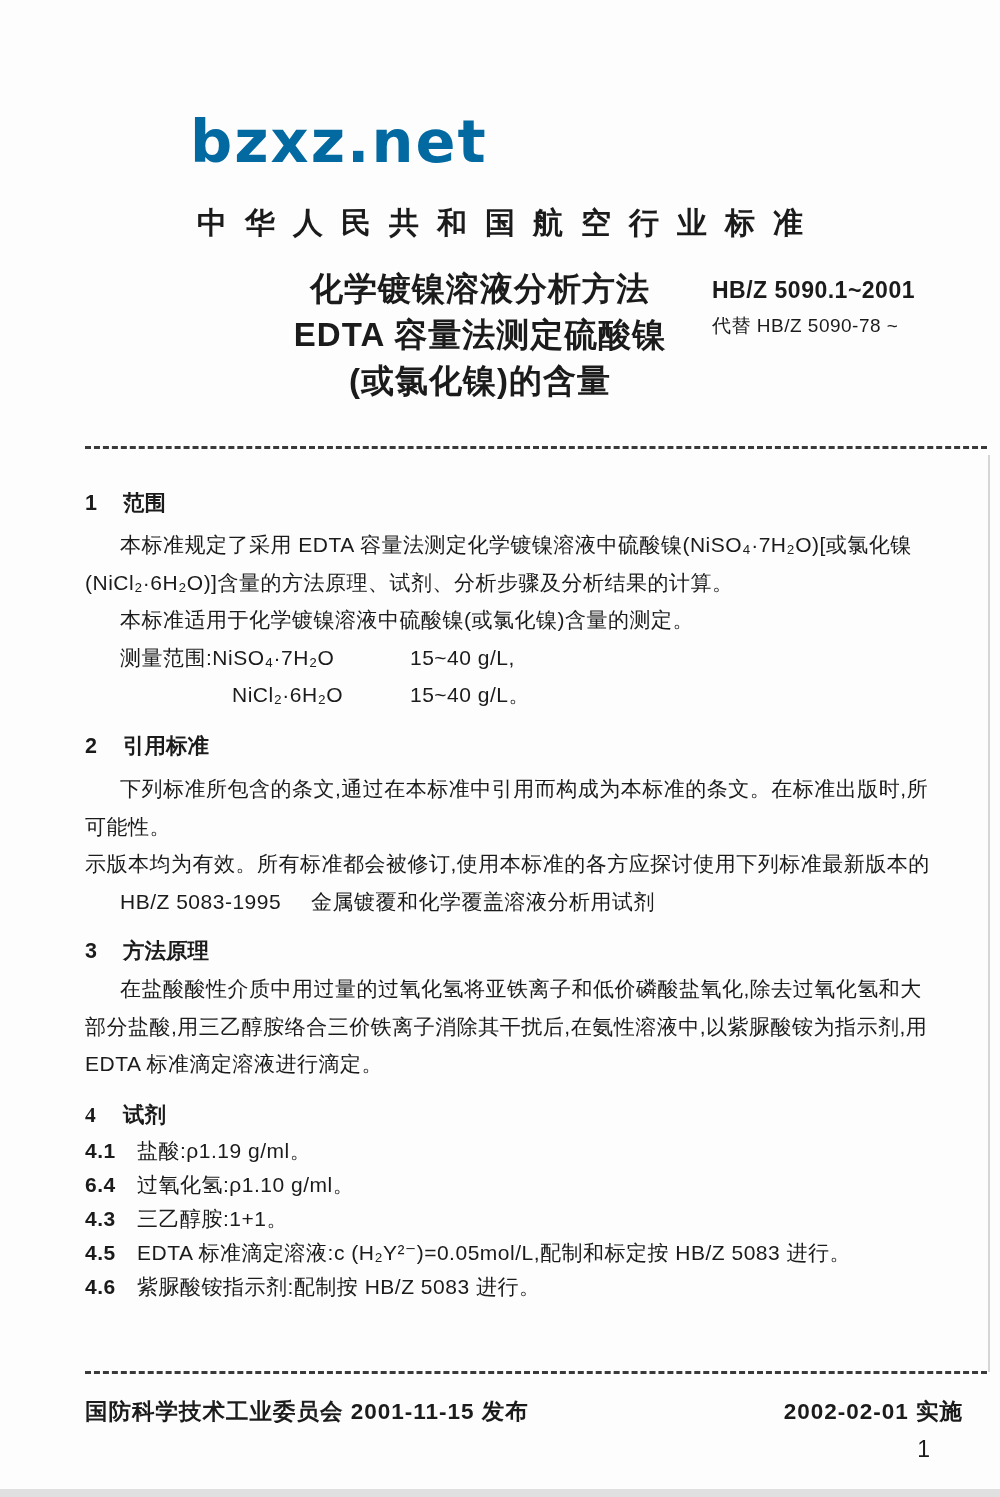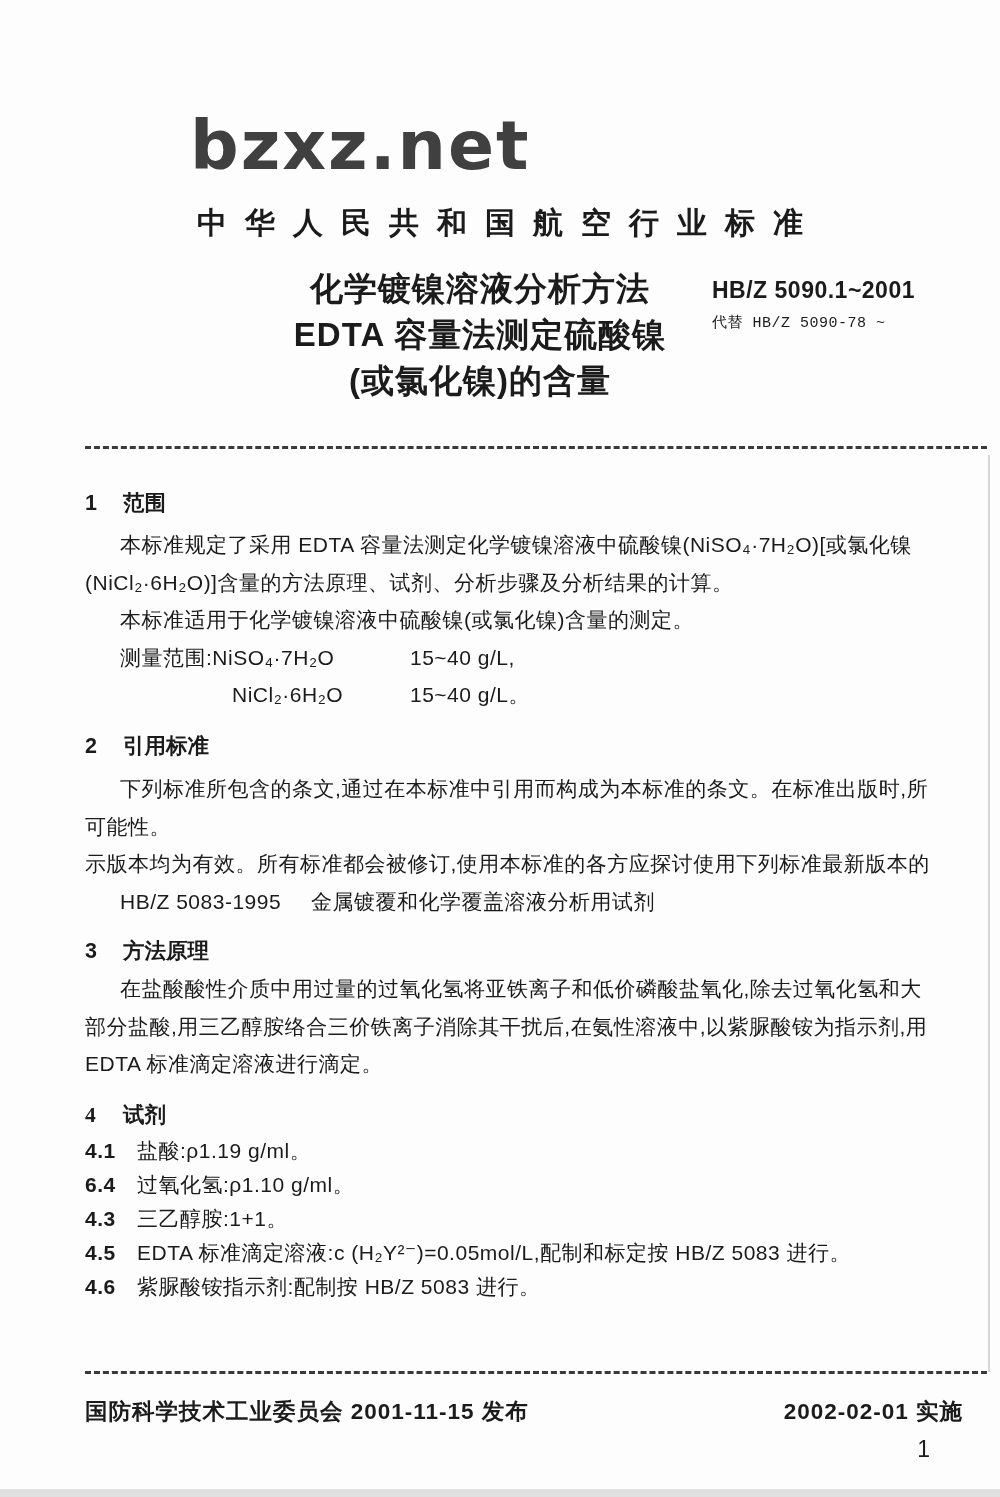--- a/index.html
+++ b/index.html
@@ -8,21 +8,21 @@
     width:1000px; height:1497px;
     background:#fdfdfd;
     color:#1b1b1b;
     font-family:"Liberation Sans","DejaVu Sans",sans-serif;
     overflow:hidden;
   }
 
   
   .watermark {
     position:absolute; left:190px; top:112px;
-    font-size:68px; font-weight:bold; color:#404040;
+    font-size:59px; font-weight:bold; color:#0369a1;
     letter-spacing:2px; line-height:1;
     font-family:"DejaVu Sans","Liberation Sans",sans-serif;
   }
 
   
   .masthead {
     position:absolute; left:197px; top:203px;
     font-size:30px; font-weight:bold; letter-spacing:18px;
     white-space:nowrap;
   }
@@ -30,21 +30,21 @@
   
   .title-block {
     position:absolute; left:180px; top:266px; width:600px;
     text-align:center; font-weight:bold;
     font-size:33px; line-height:46px; letter-spacing:1px;
   }
 
   
   .designation { position:absolute; left:712px; top:277px; white-space:nowrap; }
   .designation .code { font-size:23px; font-weight:bold; letter-spacing:0.5px; }
-  .designation .supersedes { font-size:15px; margin-top:9px; letter-spacing:0.5px;font-family:Liberation Mono, monospace; }
+  .designation .supersedes { font-size:19px; margin-top:9px; letter-spacing:0.5px; }
 
   
   .rule { position:absolute; left:85px; width:902px; border-top:3px dashed #3a3a3a; height:0; }
   .rule-top { top:446px; }
   .rule-bottom { top:1371px; }
 
   
   .scan-line-right { position:absolute; left:988px; top:455px; width:2px; height:917px; background:#d6d6d6; }
   .scan-edge-bottom { position:absolute; left:0; bottom:0; width:100%; height:8px; background:#e0e0e0; }
 

